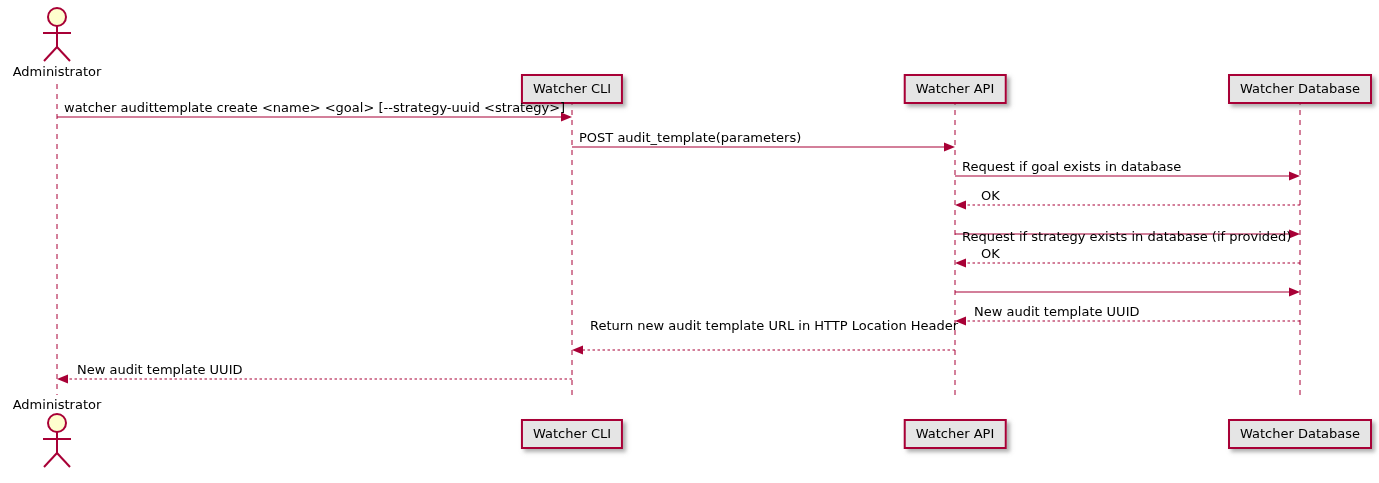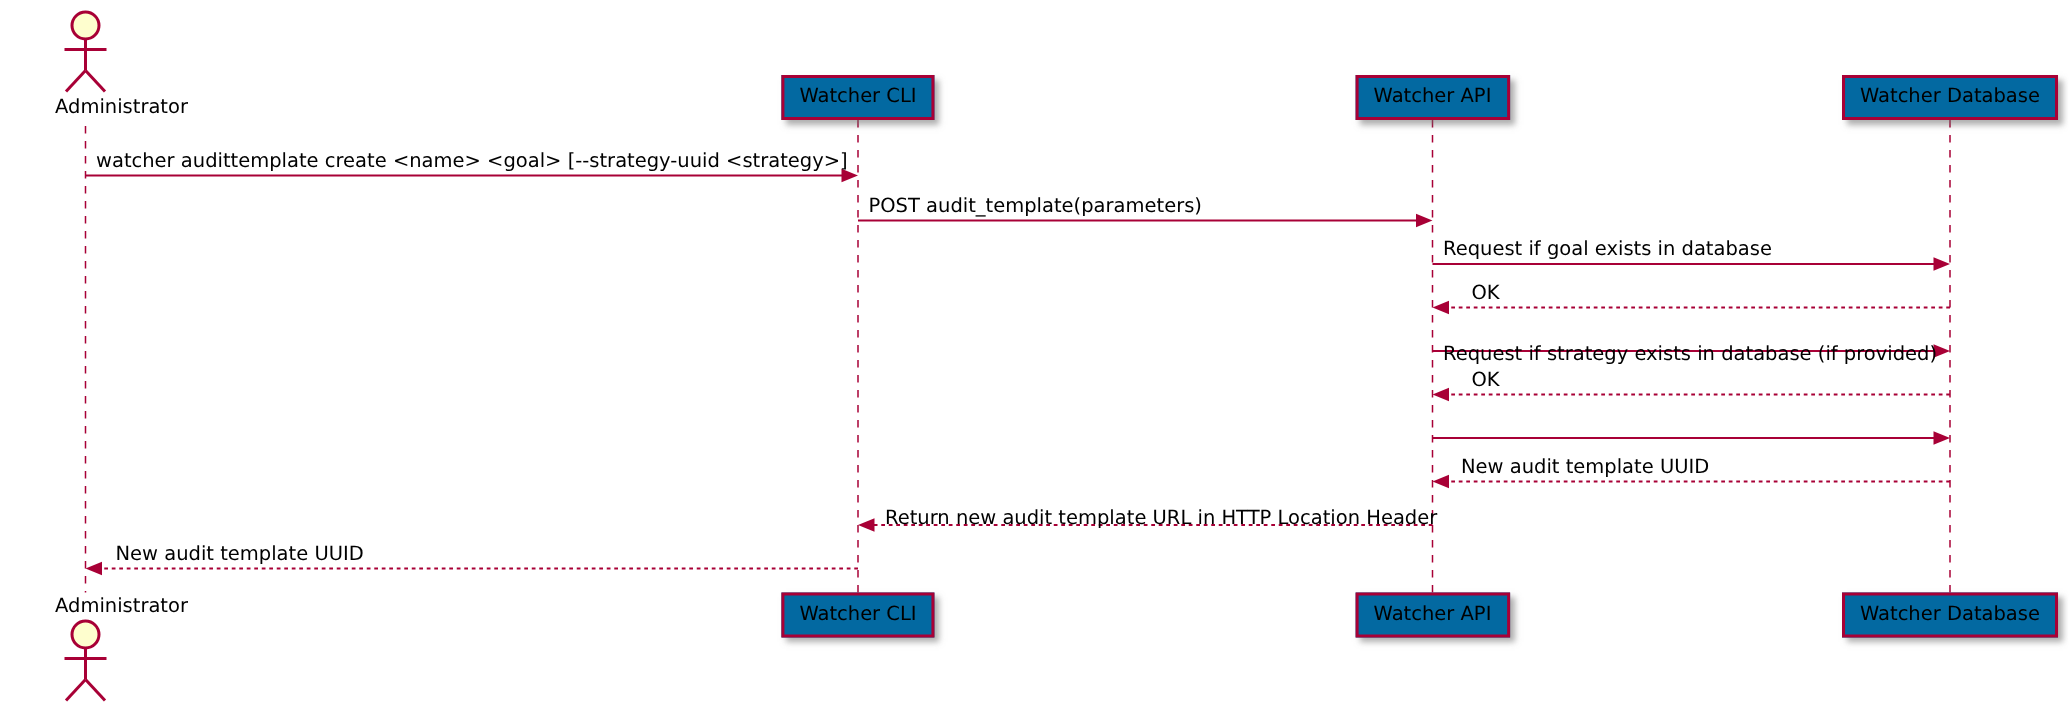--- a/index.html
+++ b/index.html
@@ -13,33 +13,33 @@
     overflow:hidden;
   }
   #lines-layer { position:absolute; left:0; top:0; z-index:0; }
   .pbox {
     position:absolute;
     transform:translateX(-50%);
     height:30px;
     line-height:26px;
     padding:0 10px;
     box-sizing:border-box;
-    background:#0369a1;
+    background:#e5e5e5;
     border:2px solid #A80036;
     box-shadow:3px 3px 4px rgba(110,110,110,0.55);
     white-space:nowrap;
     z-index:2;
     text-align:center;
+    margin-top:24px;
   }
   .actor-label {
     position:absolute;
     transform:translateX(-50%);
     white-space:nowrap;
     z-index:2;
-    margin-left:24px;
   }
   .msg-label {
     position:absolute;
     white-space:nowrap;
     z-index:2;
   }
   .lifeline { stroke:#A80036; stroke-width:1; stroke-dasharray:5,5; }
   .arrow-line { stroke:#A80036; stroke-width:1.2; fill:none; }
   .arrow-line.dashed { stroke-dasharray:2.5,2.5; }
   .arrow-head { fill:#A80036; stroke:none; }
@@ -136,16 +136,16 @@
   <div class="pbox" style="left:955px; top:395px;">Watcher API</div>
   <div class="pbox" style="left:1300px; top:395px;">Watcher Database</div>
 
   <div class="msg-label" style="left:64px;  top:100px;">watcher audittemplate create &lt;name&gt; &lt;goal&gt; [--strategy-uuid &lt;strategy&gt;]</div>
   <div class="msg-label" style="left:962px; top:159px;">Request if goal exists in database</div>
   <div class="msg-label" style="left:579px; top:130px;">POST audit_template(parameters)</div>
   <div class="msg-label" style="left:981px; top:188px;">OK</div>
   <div class="msg-label" style="left:962px; top:217px;margin-top:12px;">Request if strategy exists in database (if provided)</div>
   <div class="msg-label" style="left:981px; top:246px;">OK</div>
   <div class="msg-label" style="left:974px; top:304px;">New audit template UUID</div>
-  <div class="msg-label" style="left:590px; top:338px;">Return new audit template URL in HTTP Location Header</div>
+  <div class="msg-label" style="left:590px; top:318px;">Return new audit template URL in HTTP Location Header</div>
   <div class="msg-label" style="left:77px;  top:362px;">New audit template UUID</div>
 
 </div>
 
 </body></html>

